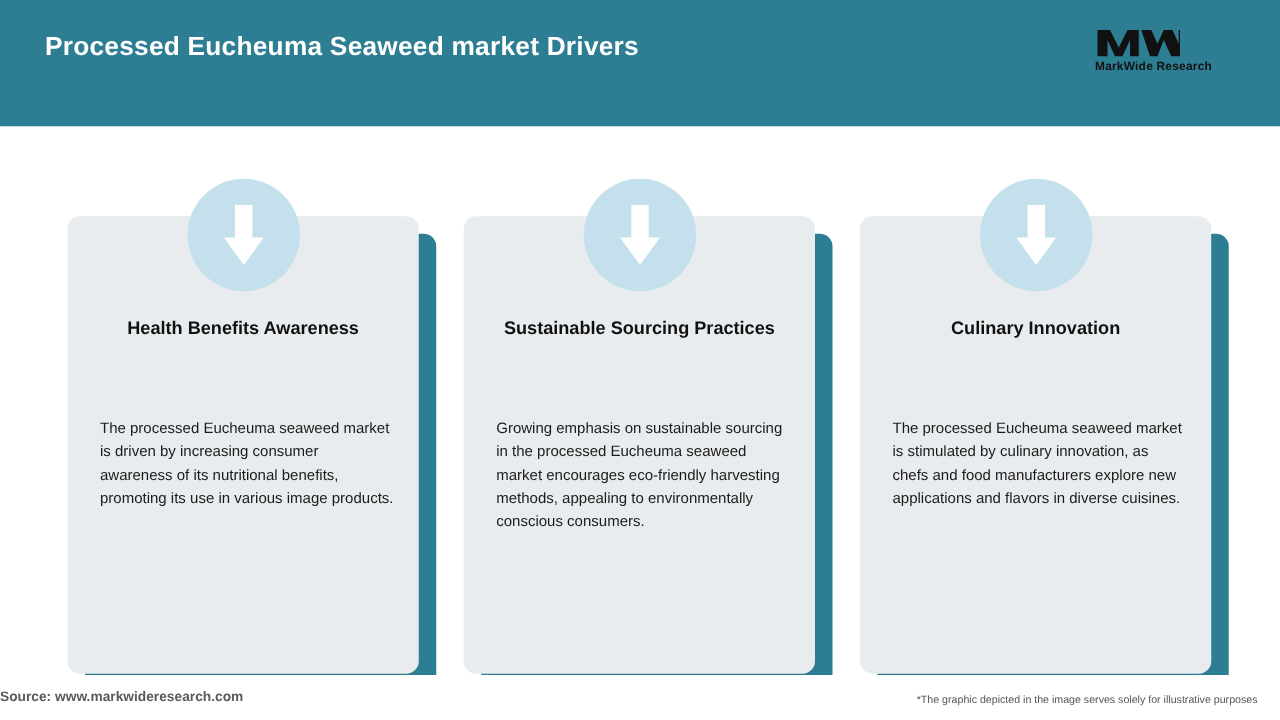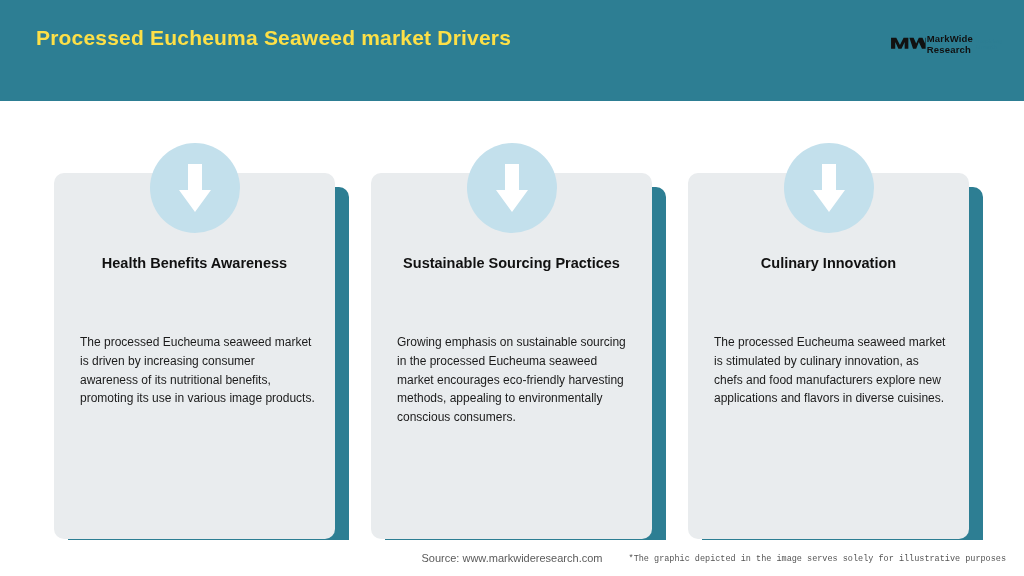--- a/index.html
+++ b/index.html
@@ -23,32 +23,32 @@
     width: 1024px;
     height: 101px;
     background: #2d7e93;
   }
   .header-title {
     position: absolute;
     left: 36px;
     top: 26px;
     font-size: 21px;
     font-weight: bold;
-    color: #fde047;
+    color: #ffffff;
     letter-spacing: 0.2px;
   }
   .logo {
     position: absolute;
-    right: 22px;
+    right: 36px;
     top: 14px;
     width: 112px;
     height: 58px;
     display: flex;
-    flex-direction: row;
-    align-items: center;
+    flex-direction: column;
+    align-items: flex-start;
     justify-content: center;
   }
   .logo-mark {
     display: block;
   }
   .logo-name {
     font-size: 9.5px;
     font-weight: bold;
     color: #111111;
     letter-spacing: 0.2px;
@@ -68,32 +68,31 @@
     bottom: 0;
     width: 1024px;
     height: 36px;
     background: #ffffff;
   }
   .source-text {
     position: absolute;
     left: 0;
     bottom: 12px;
     width: 1024px;
-    text-align: center;
+    text-align: left;
     font-size: 11px;
-    font-weight: normal;
+    font-weight: bold;
     color: #5a5a5a;
   }
   .disclaimer {
     position: absolute;
     right: 18px;
     bottom: 12px;
     font-size: 8.5px;
     color: #555555;
-    font-family: Liberation Mono, monospace;
   }
 
   
   .card-area {
     position: absolute;
     left: 0;
     top: 101px;
     width: 1024px;
     height: 439px;
     border-radius: 17px;

